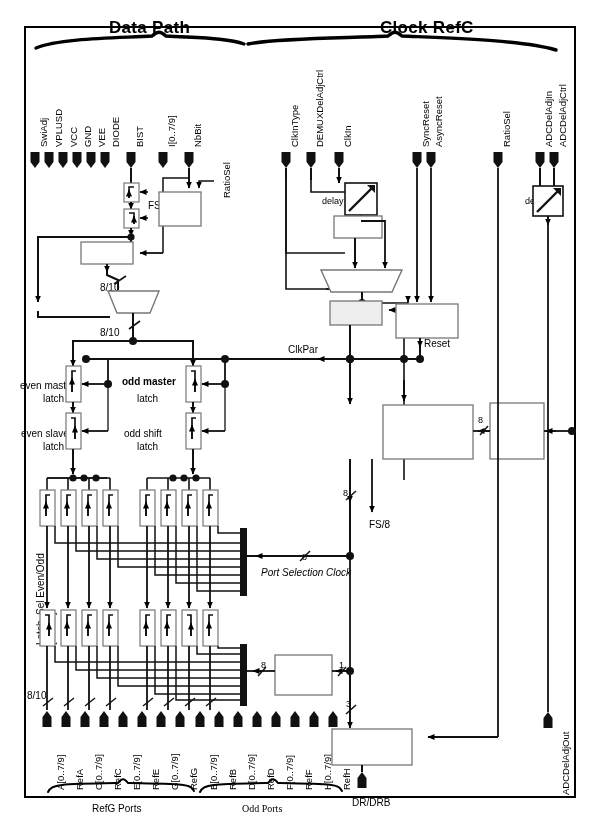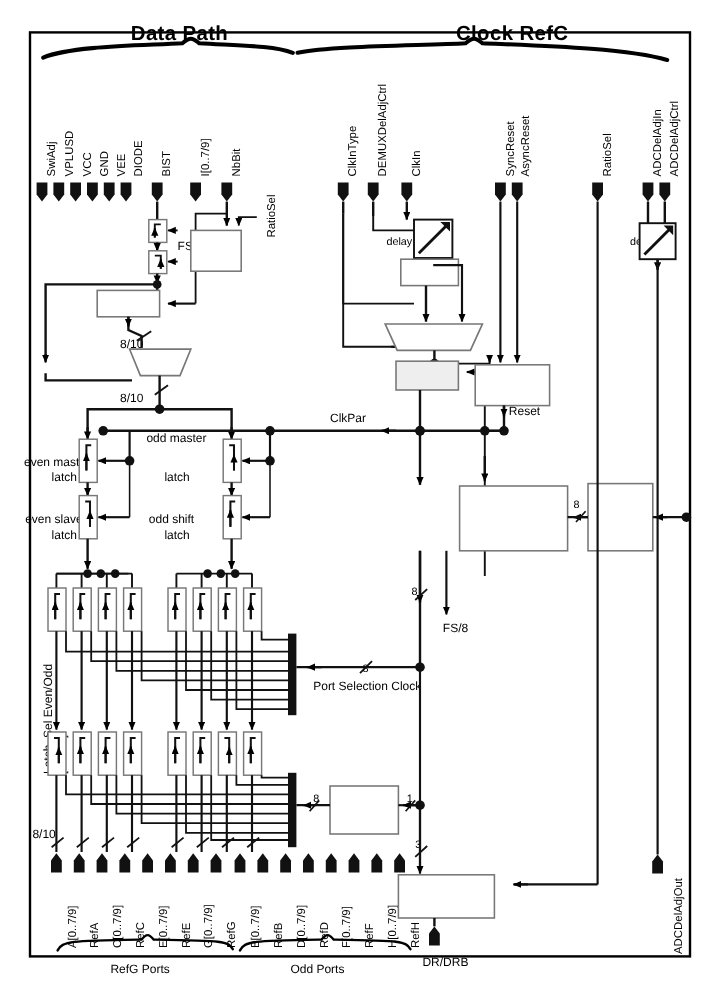--- a/index.html
+++ b/index.html
@@ -74,33 +74,33 @@
 
   <div class="blocktxt" style="left:337px;top:735px;width:74px;">DataReady</div>
   <div class="blocktxt" style="left:337px;top:746px;width:74px;">generation</div>
 
   <div class="lbl small" style="left:525px;top:196px;">delay</div>
 
   <div class="lbl mid" style="left:148px;top:200px;">FS/8</div>
   <div class="lbl mid" style="left:100px;top:282px;">8/10</div>
   <div class="lbl mid" style="left:100px;top:327px;">8/10</div>
   <div class="lbl mid" style="left:27px;top:690px;">8/10</div>
-  <div class="lbl mid" style="left:275px;top:344px;">ClkPar</div>
+  <div class="lbl mid" style="left:288px;top:344px;">ClkPar</div>
   <div class="lbl small" style="left:478px;top:415px;">8</div>
   <div class="lbl small" style="left:343px;top:488px;">8</div>
   <div class="lbl mid" style="left:369px;top:519px;">FS/8</div>
-  <div class="lbl mid" style="left:261px;top:567px;">Port Selection Clock</div>
+  <div class="lbl mid" style="left:261px;top:567px;font-style:italic;">Port Selection Clock</div>
   <div class="lbl small" style="left:302px;top:552px;">8</div>
   <div class="lbl small" style="left:261px;top:660px;">8</div>
   <div class="lbl small" style="left:339px;top:660px;">1</div>
   <div class="lbl small" style="left:346px;top:699px;">3</div>
 
   <div class="lbl mid" style="left:20px;top:380px;">even master</div>
   <div class="lbl mid" style="left:43px;top:393px;">latch</div>
-  <div class="lbl mid" style="left:122px;top:360px;">odd master</div>
+  <div class="lbl mid" style="left:122px;top:376px;font-weight:bold;">odd master</div>
   <div class="lbl mid" style="left:137px;top:393px;">latch</div>
   <div class="lbl mid" style="left:21px;top:428px;">even slave</div>
   <div class="lbl mid" style="left:43px;top:441px;">latch</div>
   <div class="lbl mid" style="left:124px;top:428px;">odd shift</div>
   <div class="lbl mid" style="left:137px;top:441px;">latch</div>
 
   <div class="lbl mid vert" style="left:35px;top:645px;">Latch_Sel Even/Odd</div>
   <div class="lbl small vert" style="left:47px;top:645px;">[1..8/10]</div>
 
   <div class="lbl pinname vert" style="left:55px;top:790px;">A[0..7/9]</div>
@@ -115,21 +115,21 @@
   <div class="lbl pinname vert" style="left:208px;top:790px;">B[0..7/9]</div>
   <div class="lbl pinname vert" style="left:227px;top:790px;">RefB</div>
   <div class="lbl pinname vert" style="left:246px;top:790px;">D[0..7/9]</div>
   <div class="lbl pinname vert" style="left:265px;top:790px;">RefD</div>
   <div class="lbl pinname vert" style="left:284px;top:790px;">F[0..7/9]</div>
   <div class="lbl pinname vert" style="left:303px;top:790px;">RefF</div>
   <div class="lbl pinname vert" style="left:322px;top:790px;">H[0..7/9]</div>
   <div class="lbl pinname vert" style="left:341px;top:790px;">RefH</div>
 
   <div class="lbl mid" style="left:92px;top:803px;">RefG Ports</div>
-  <div class="lbl mid" style="left:242px;top:803px;">Odd Ports</div>
+  <div class="lbl mid" style="left:242px;top:803px;font-family:Liberation Serif, serif;">Odd Ports</div>
   <div class="lbl mid" style="left:352px;top:797px;">DR/DRB</div>
   <div class="lbl pinname vert" style="left:560px;top:795px;">ADCDelAdjOut</div>
 
   <svg class="layer" viewBox="0 0 601 825">
     <defs>
       <marker id="ar" markerWidth="8" markerHeight="8" refX="6.5" refY="3" orient="auto" markerUnits="userSpaceOnUse">
         <path d="M0,0 L7,3 L0,6 Z" fill="#000"></path>
       </marker>
       <marker id="arL" markerWidth="10" markerHeight="10" refX="8.5" refY="4" orient="auto" markerUnits="userSpaceOnUse">
         <path d="M0,0 L9,4 L0,8 Z" fill="#000"></path>

